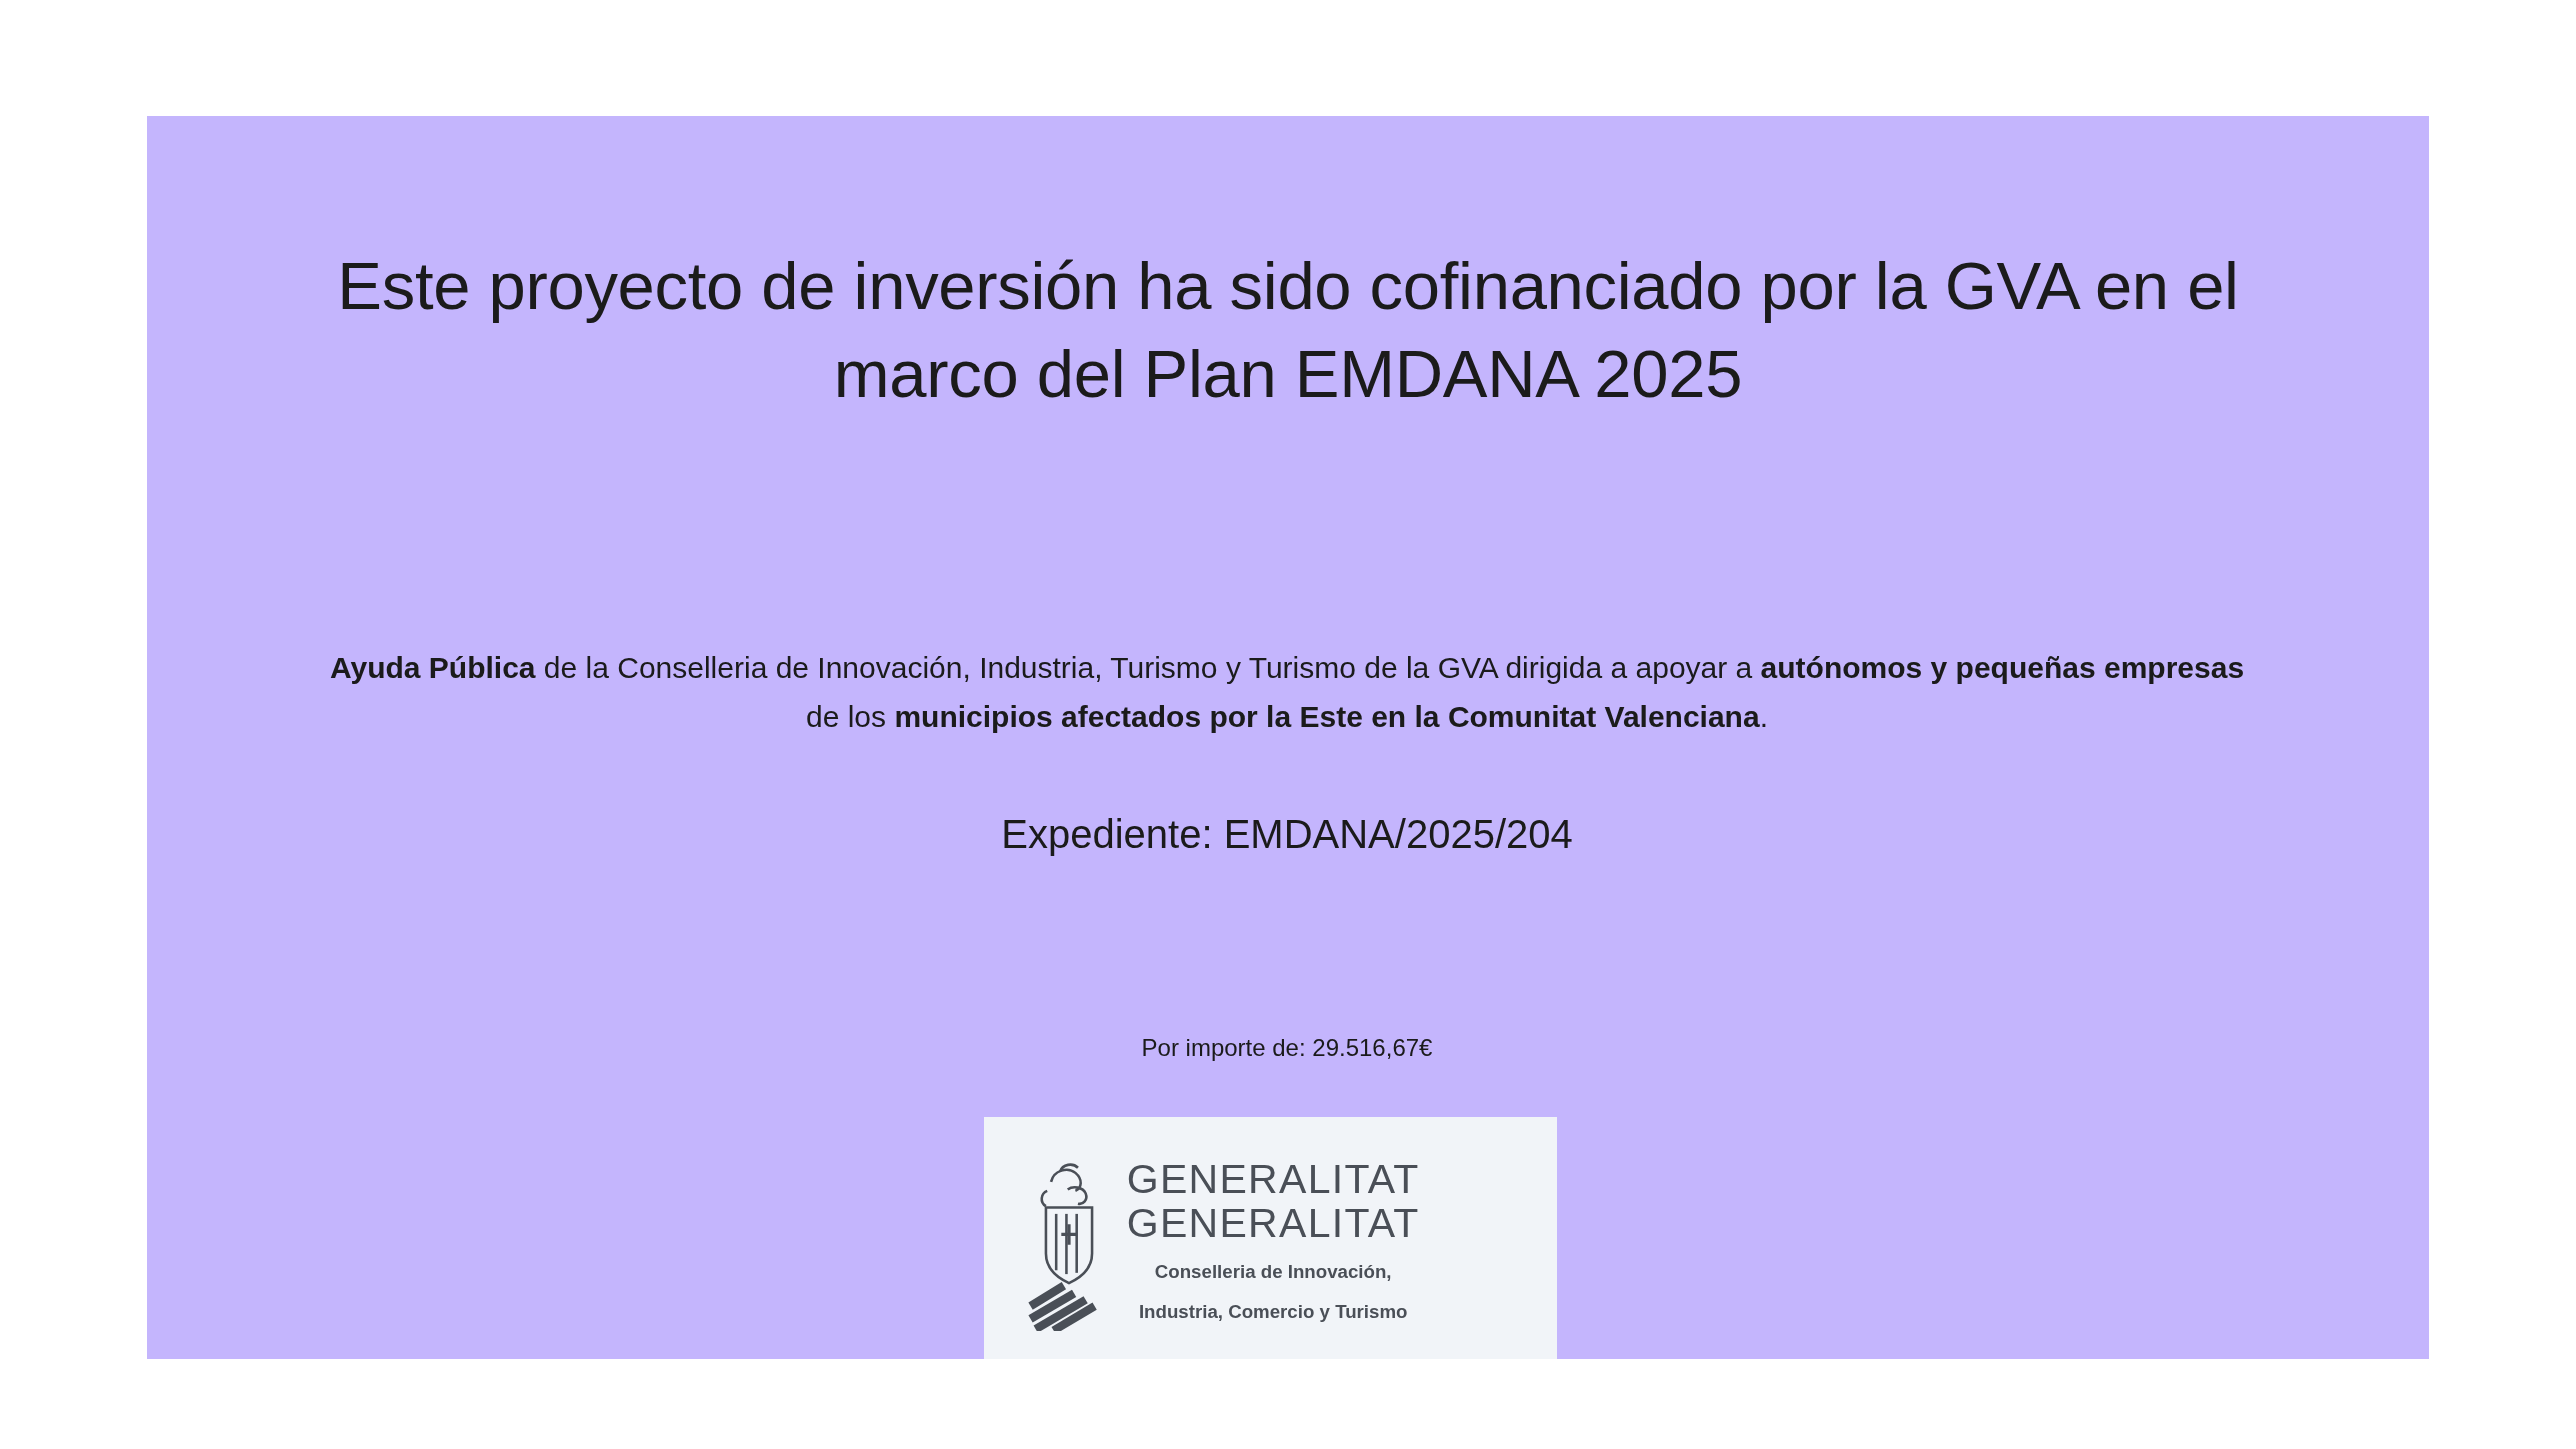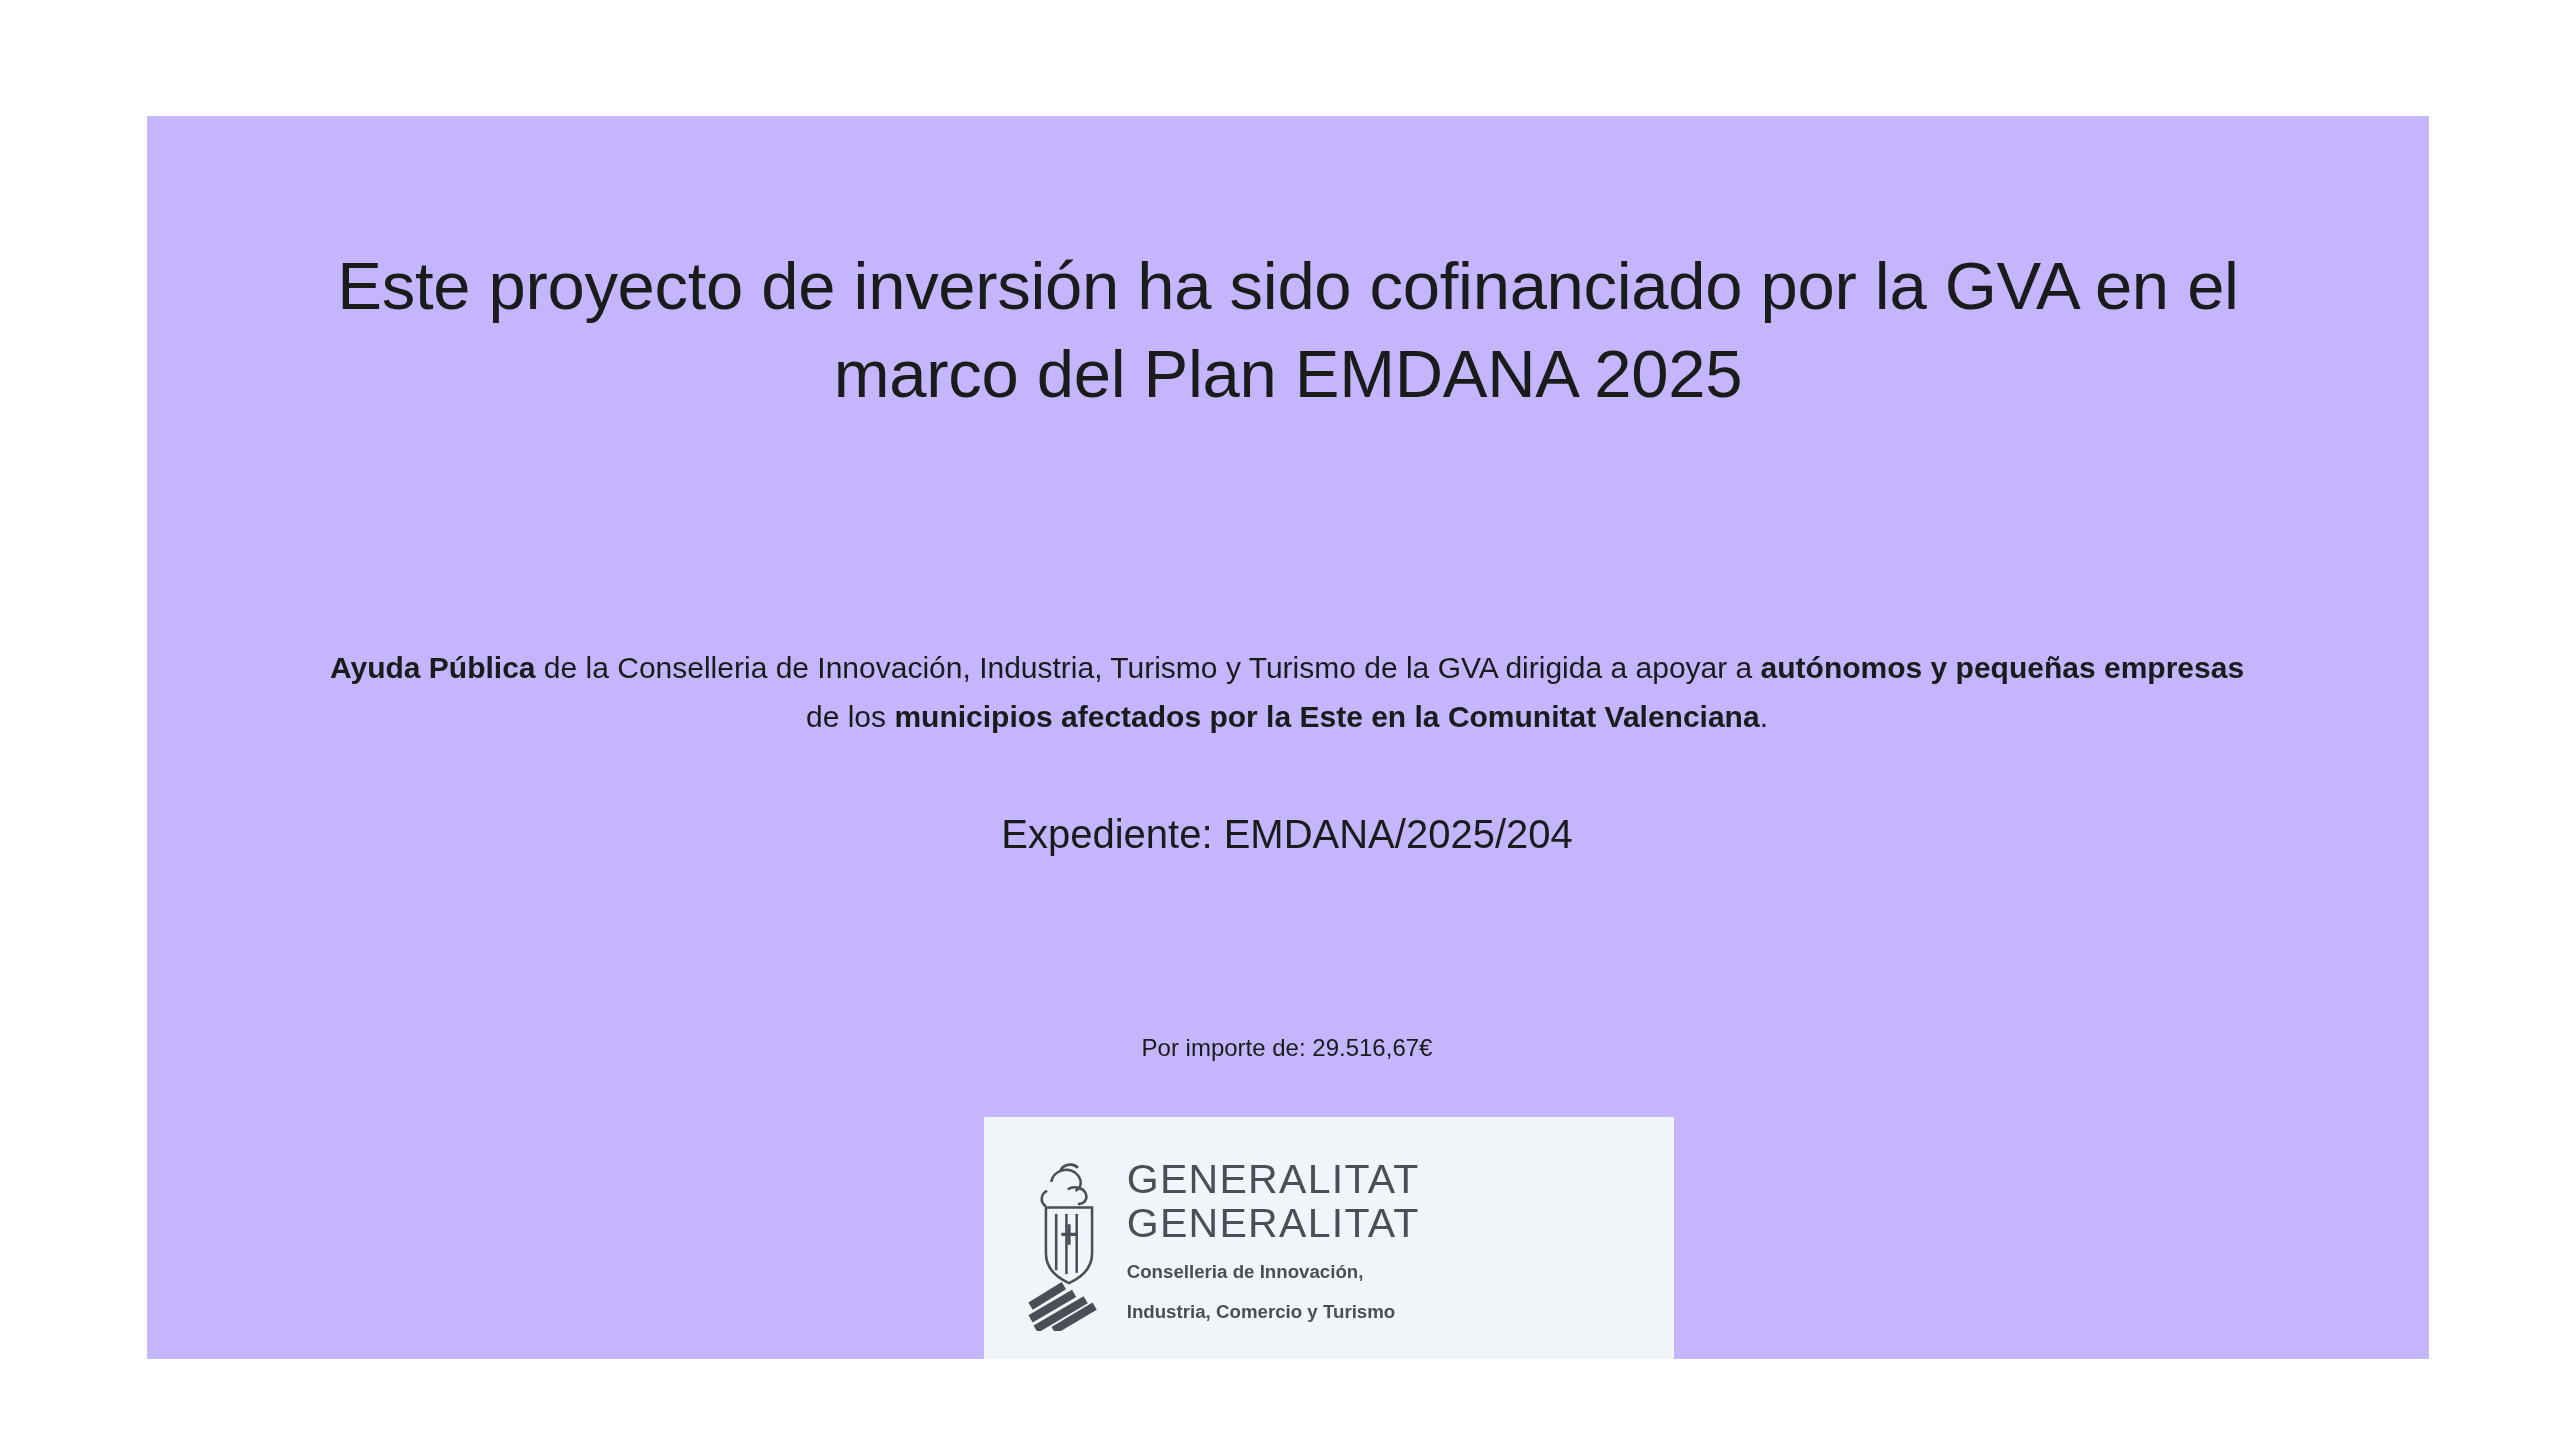--- a/index.html
+++ b/index.html
@@ -67,21 +67,21 @@
     width: 1932px;
     text-align: center;
     font-size: 24px;
     color: #1b1b1b;
   }
 
   .logo-card {
     position: absolute;
     left: 837px;
     top: 1001px;
-    width: 690px;
+    width: 573px;
     height: 322px;
     background: #f1f4f8;
   }
 
   .logo-inner {
     position: absolute;
     left: 44px;
     top: 40px;
     display: flex;
     flex-direction: row;
@@ -105,20 +105,21 @@
     letter-spacing: 1.3px;
     color: #4a4f57;
     font-weight: 400;
   }
   .logo-sub {
     margin-top: 14px;
     font-size: 18.7px;
     line-height: 1.32;
     font-weight: 700;
     color: #4a4f57;
+    text-align: center;
   }
 </style>
 </head>
 <body>
 
 <div class="poster">
 
   <div class="headline">Este proyecto de inversión ha sido cofinanciado por la GVA en el marco del Plan EMDANA 2025</div>
 
   <div class="body-block">

